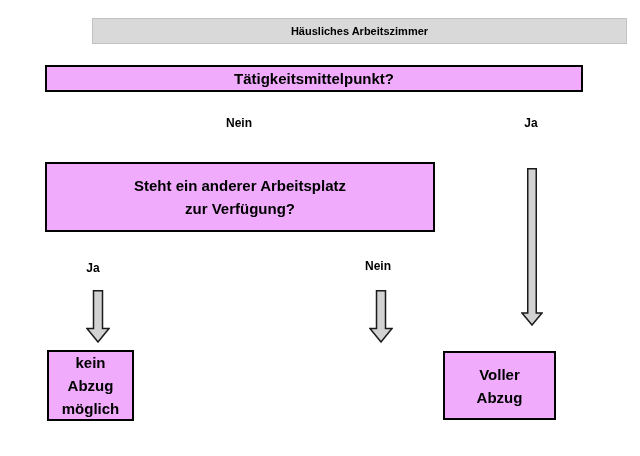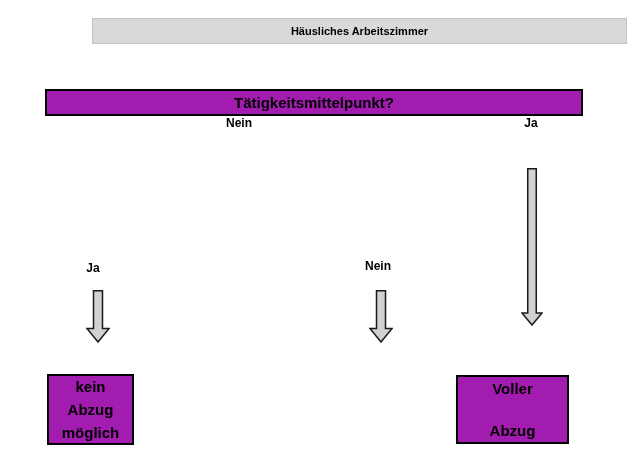--- a/index.html
+++ b/index.html
@@ -27,34 +27,33 @@
     position: absolute;
     left: 48px; top: 18px; width: 535px; height: 26px;
     background: var(--banner-bg);
     border: 1px solid #c2c2c2;
     display: flex; align-items: center; justify-content: center;
     font-size: 11px;
     margin-left: 44px;
   }
   .box {
     position: absolute;
-    background: #a21caf;
+    background: #f0abfc;
     border: 2px solid var(--box-border);
     display: flex; flex-direction: column;
     align-items: center; justify-content: center;
     text-align: center;
     font-size: 15px;
     line-height: 23px;
-    margin-top: 24px;
   }
   .box-root   { left: 45px;  top: 65px;  width: 538px; height: 27px; line-height: 15px; }
   .box-q2     { left: 45px;  top: 162px; width: 390px; height: 70px; }
   .box-none   { left: 47px;  top: 350px; width: 87px;  height: 71px; }
   .box-limit  { left: 322px; top: 351px; width: 113px; height: 70px; }
-  .box-full   { left: 456px; top: 351px; width: 113px; height: 69px; justify-content: space-between; }
+  .box-full   { left: 443px; top: 351px; width: 113px; height: 69px; }
   .branch-label {
     position: absolute;
     font-size: 12px;
     line-height: 16px;
     transform: translateX(-50%);
     white-space: nowrap;
   }
   .lbl-top-nein { left: 239px; top: 115px; }
   .lbl-top-ja   { left: 531px; top: 115px; }
   .lbl-mid-ja   { left: 93px;  top: 260px; }
@@ -79,20 +78,24 @@
     <span>Häusliches Arbeitszimmer</span>
   </div>
 
   <div class="box box-root">
     <span>Tätigkeitsmittelpunkt?</span>
   </div>
 
   <div class="branch-label lbl-top-nein">Nein</div>
   <div class="branch-label lbl-top-ja">Ja</div>
 
+  <div class="box box-q2">
+    <div>Steht ein anderer Arbeitsplatz</div>
+    <div>zur Verfügung?</div>
+  </div>
 
   <div class="branch-label lbl-mid-ja">Ja</div>
   <div class="branch-label lbl-mid-nein">Nein</div>
 
   <svg class="arrow arrow-left" width="24" height="53" viewBox="0 0 24 53">
     <path d="M7.5,0.75 L16.5,0.75 L16.5,38.5 L23,38.5 L12,52 L1,38.5 L7.5,38.5 Z"></path>
   </svg>
 
   <svg class="arrow arrow-mid" width="24" height="53" viewBox="0 0 24 53">
     <path d="M7.5,0.75 L16.5,0.75 L16.5,38.5 L23,38.5 L12,52 L1,38.5 L7.5,38.5 Z"></path>

